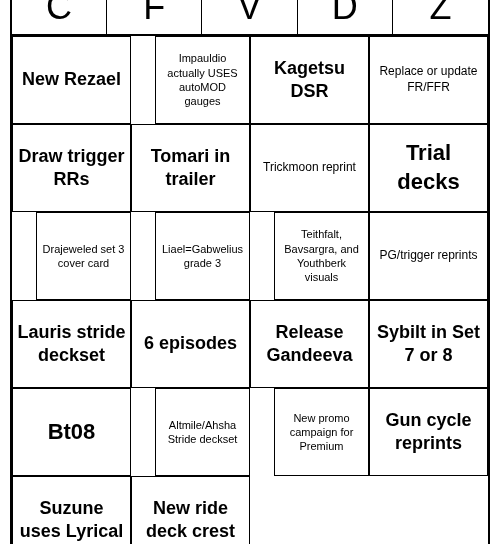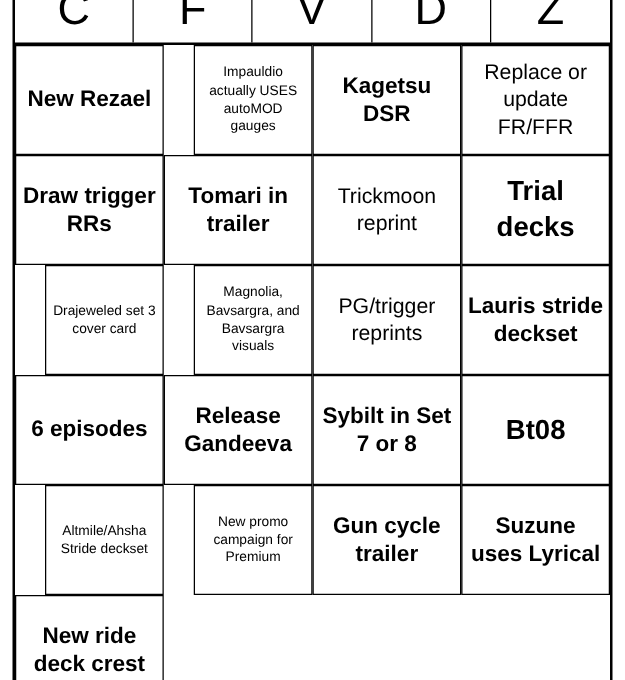--- a/index.html
+++ b/index.html
@@ -36,21 +36,21 @@
       grid-template-rows: repeat(5, 1fr);
     }
     .cell {
       border: 1px solid #000;
       min-height: 88px;
       display: flex;
       align-items: center;
       justify-content: center;
       text-align: center;
       padding: 4px;
-      font-size: 17px;
+      font-size: 12px;
       line-height: 1.3;
     }
     .cell.large-text {
       font-size: 18px;
       font-weight: bold;
     }
     .cell.xlarge-text {
       font-size: 22px;
       font-weight: bold;
     }
@@ -73,26 +73,27 @@
   <div class="bingo-grid">
   <div class="cell large-text">New Rezael</div>
       <div class="cell small-text">Impauldio actually USES autoMOD gauges</div>
       <div class="cell large-text">Kagetsu DSR</div>
       <div class="cell">Replace or update FR/FFR</div>
       <div class="cell large-text">Draw trigger RRs</div>
       <div class="cell large-text">Tomari in trailer</div>
       <div class="cell">Trickmoon reprint</div>
       <div class="cell xlarge-text">Trial decks</div>
       <div class="cell small-text">Drajeweled set 3 cover card</div>
-      <div class="cell small-text">Magnolia, Bavsargra, and Bavsargra visuals</div>
+      <div class="cell small-text">Liael=Gabwelius grade 3</div>
+      <div class="cell small-text">Teithfalt, Bavsargra, and Youthberk visuals</div>
       <div class="cell">PG/trigger reprints</div>
       <div class="cell large-text">Lauris stride deckset</div>
       <div class="cell large-text">6 episodes</div>
       <div class="cell large-text">Release Gandeeva</div>
       <div class="cell large-text">Sybilt in Set 7 or 8</div>
       <div class="cell xlarge-text">Bt08</div>
       <div class="cell small-text">Altmile/Ahsha Stride deckset</div>
       <div class="cell small-text">New promo campaign for Premium</div>
-      <div class="cell large-text">Gun cycle trailer</div>
+      <div class="cell large-text">Gun cycle reprints</div>
       <div class="cell large-text">Suzune uses Lyrical</div>
       <div class="cell large-text">New ride deck crest</div>
     </div>
 </div>
 
 </body></html>

